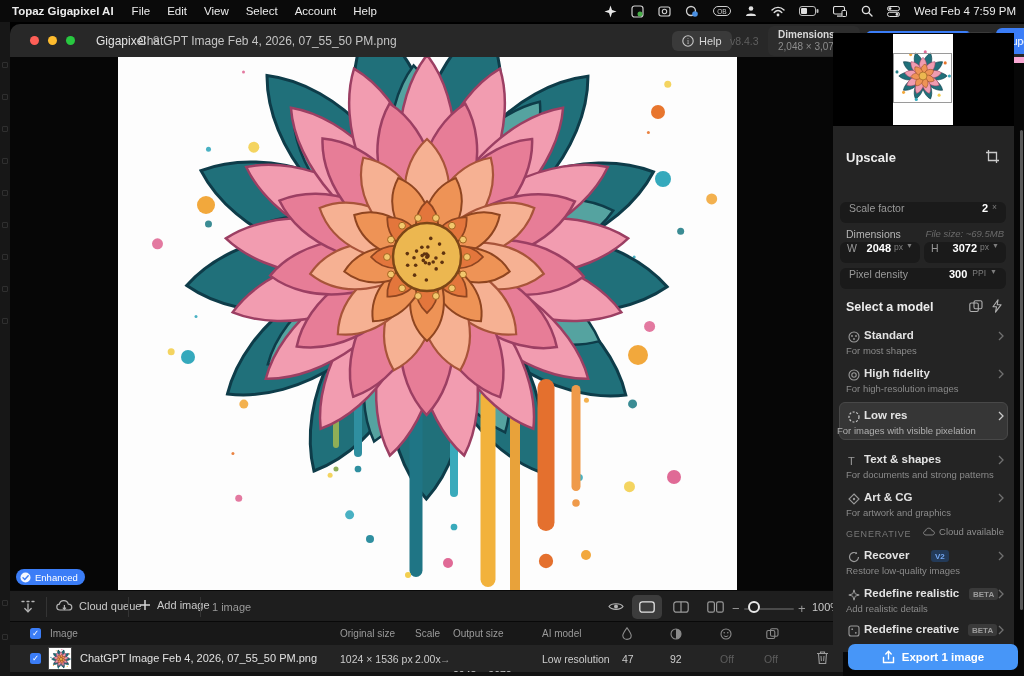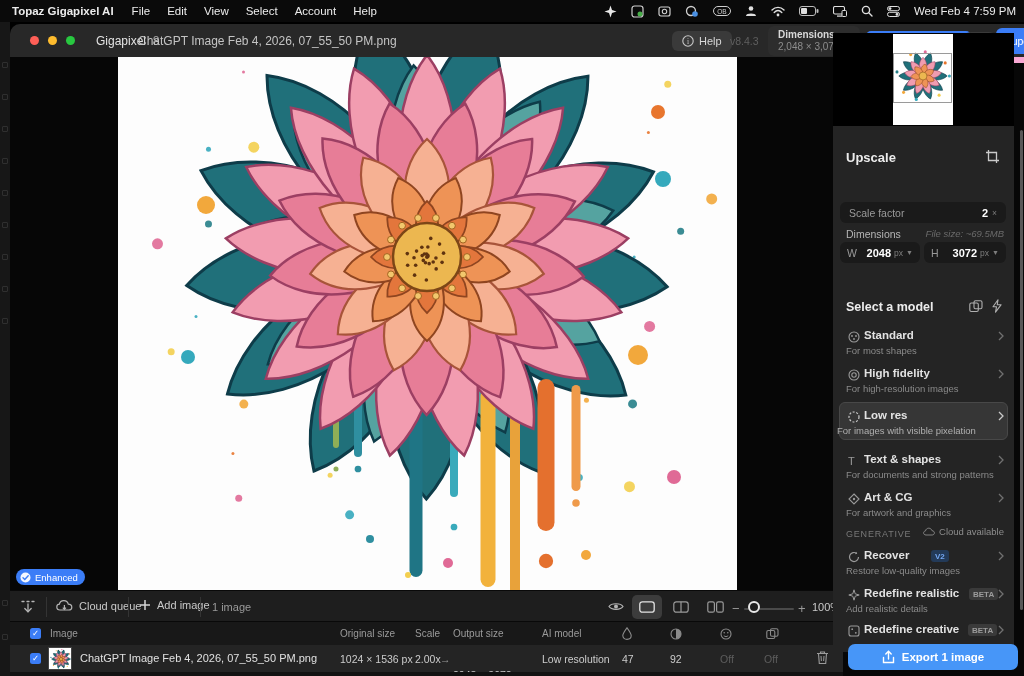--- a/index.html
+++ b/index.html
@@ -61,21 +61,21 @@
   
   .nav { left:833px; top:33px; width:181px; height:93px; background:#000; }
   .navthumb { left:60px; top:1px; width:60px; height:91px; background:#fff; overflow:hidden; }
   .navsel { left:60px; top:20px; width:59px; height:50px; border:1px solid #9a9a9a; }
   .panel { left:833px; top:126px; width:181px; height:526px; background:#242424; }
   .p { position:absolute; }
   .sect-title { font-size:13px; font-weight:bold; color:#ececec; }
   .seg { left:7px; top:50px; width:166px; height:21px; background:#1a1a1a; border-radius:6px; display:flex; align-items:center; padding:2px; }
   .seg span { flex:1; text-align:center; font-size:10px; color:#8d8d8d; border-radius:4px; line-height:17px; }
   .seg span.sel { background:#3d3d3d; color:#fff; font-weight:bold; }
-  .fieldrow { background:#1a1a1a; border-radius:6px; display:flex; align-items:center; font-size:10.5px; color:#9a9a9a; }
+  .fieldrow { background:#1a1a1a; border-radius:6px; display:flex; font-size:10.5px; color:#9a9a9a; }
   .val { color:#fff; font-size:11px; font-weight:bold; }
   .unit { color:#7d7d7d; font-size:8.5px; }
   .caret { color:#7d7d7d; font-size:7px; }
   .mitem-t { font-size:11.5px; font-weight:bold; color:#e2e2e2; }
   .mitem-d { font-size:9.5px; color:#8a8a8a; }
   .chev { position:absolute; right:10px; color:#6f6f6f; }
   .micon2 { position:absolute; left:15px; color:#9a9a9a; }
   .badge { display:inline-block; font-size:8px; font-weight:bold; border-radius:3px; padding:1.5px 4px; vertical-align:1px; margin-left:5px; }
   .badge.v2 { background:#233a58; color:#74a7f2;margin-left:16px; }
   .badge.beta { background:#3a3a3a; color:#9c9c9c; }
@@ -638,20 +638,27 @@
     <span class="unit" style="margin-left:3px">px</span>
     <span class="caret" style="margin-left:3px">▼</span>
   </div>
   <div class="p fieldrow" style="left:91px;top:116px;width:82px;height:21px;padding:0 7px">
     <span>H</span>
       <span style="flex:1"></span>
     <span class="val">3072</span>
     <span class="unit" style="margin-left:3px">px</span>
     <span class="caret" style="margin-left:3px">▼</span>
   </div>
+  <div class="p fieldrow" style="left:7px;top:142px;width:166px;height:21px;padding:0 9px">
+    <span>Pixel density</span>
+      <span style="flex:1"></span>
+    <span class="val">300</span>
+    <span class="unit" style="margin-left:5px">PPI</span>
+    <span class="caret" style="margin-left:4px">▼</span>
+  </div>
 
   <span class="p sect-title" style="left:13px;top:174px;font-size:12.5px">Select a model</span>
   <span class="p" style="left:136px;top:174px">
       <svg width="14" height="13" viewBox="0 0 14 13">
         <rect x="0.8" y="3" width="8.5" height="8.5" rx="1.5" fill="none" stroke="#b0b0b0" stroke-width="1.1"></rect>
         <rect x="5" y="0.8" width="8" height="8" rx="1.5" fill="none" stroke="#b0b0b0" stroke-width="1.1"></rect>
       </svg>
     </span>
   <span class="p" style="left:158px;top:173px">
       <svg width="12" height="14" viewBox="0 0 12 14">

